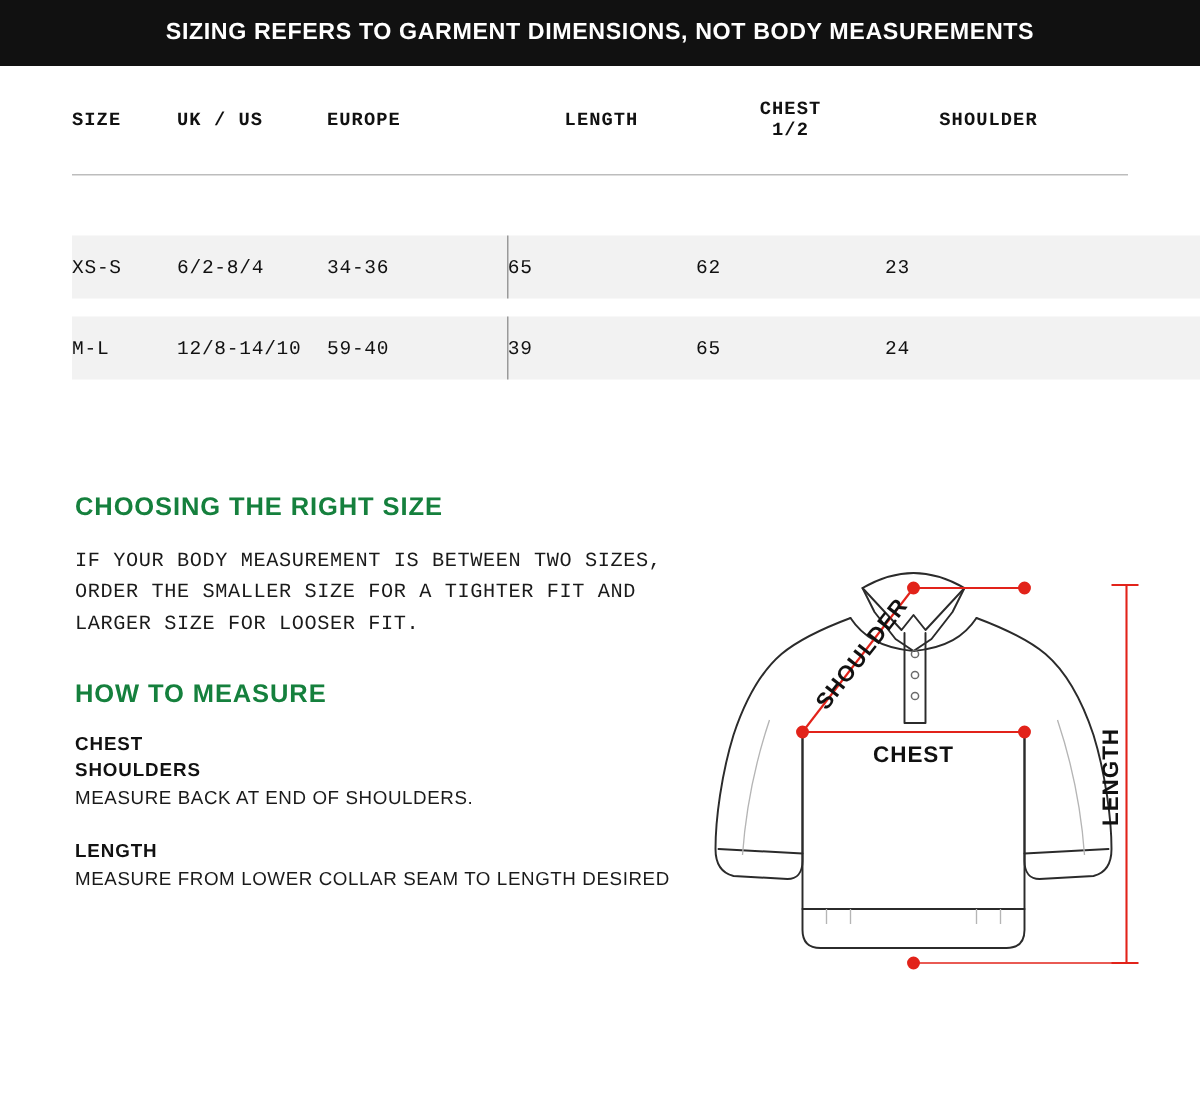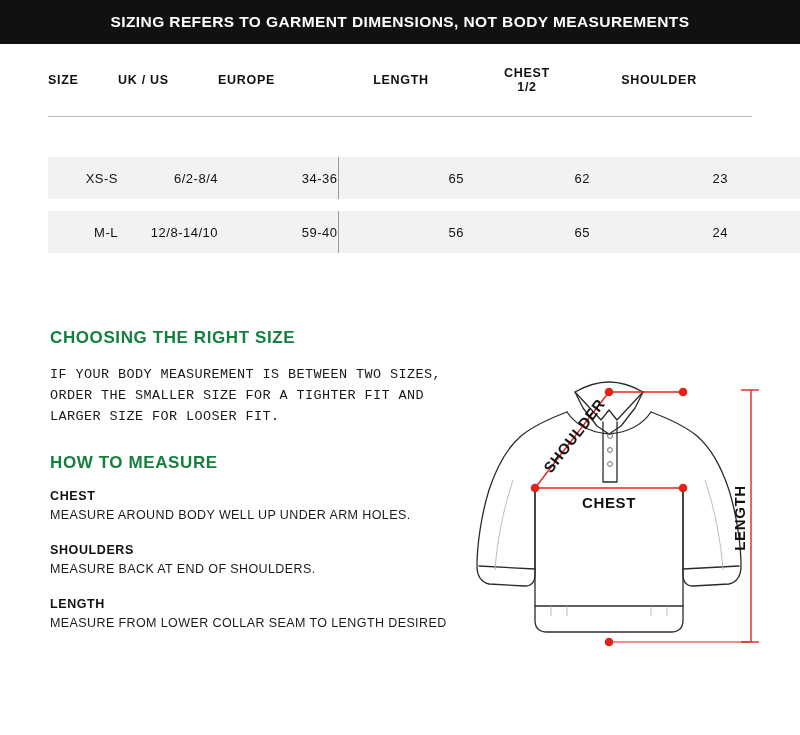--- a/index.html
+++ b/index.html
@@ -20,21 +20,21 @@
     display:flex; align-items:center; justify-content:center;
   }
   .banner-text {
     font-size:15.5px; font-weight:bold; letter-spacing:0.4px; text-transform:uppercase;
   }
 
   
   .table-wrap { position:absolute; left:0; top:44px; width:800px; height:250px; }
 
   .size-table { width:800px; border-collapse:collapse; table-layout:fixed; }
-  .size-table th, .size-table td { padding:0; }
+  .size-table th, .size-table td { padding:0;font-family:Liberation Mono, monospace; }
 
   .size-table col.c-pad  { width:48px; }
   .size-table col.c-size { width:70px; }
   .size-table col.c-ukus { width:100px; }
   .size-table col.c-eur  { width:120px; }
   .size-table col.c-len  { width:126px; }
   .size-table col.c-chest{ width:126px; }
   .size-table col.c-sho  { width:138px; }
   .size-table col.c-pad2 { width:72px; }
 
@@ -50,21 +50,21 @@
   .rule-row td { height:1px; padding:0; }
   .rule-inner { height:1px; background:#bdbdbd; margin:0 48px; }
 
   .spacer-row td { height:40px; }
 
   .data-row td {
     height:42px; font-size:13px; letter-spacing:0.5px; color:#111;
     vertical-align:middle;
   }
   .data-row.shaded td { background:#f2f2f2; }
-  .data-row td.ctr  { text-align:right; }
+  .data-row td.ctr  { text-align:left; }
   .data-row td.pad  { background:transparent !important; }
   .data-row td.sep { border-left:1px solid #9a9a9a; }
 
   .gap-row td { height:12px; }
 
   
   .content { position:absolute; left:0; top:300px; width:800px; }
 
   .left-col { position:absolute; left:50px; top:28px; width:420px; }
 
@@ -149,39 +149,38 @@
 
         <tr class="gap-row">
             <td colspan="8"></td>
           </tr>
 
         <tr class="data-row shaded">
           <td class="pad"></td>
           <td class="ctr">M-L</td>
           <td class="ctr">12/8-14/10</td>
           <td class="ctr">59-40</td>
-          <td class="ctr sep">56</td>
+          <td class="ctr sep">39</td>
           <td class="ctr">65</td>
           <td class="ctr">24</td>
           <td></td>
         </tr>
       </tbody>
     </table>
   </div>
 
   <div class="content">
 
     <div class="left-col">
       <h2 class="sect">CHOOSING THE RIGHT SIZE</h2>
       <p class="para">IF YOUR BODY MEASUREMENT IS BETWEEN TWO SIZES, ORDER THE SMALLER SIZE FOR A TIGHTER FIT AND LARGER SIZE FOR LOOSER FIT.</p>
 
       <h2 class="sect howto">HOW TO MEASURE</h2>
 
       <h3 class="sub">CHEST</h3>
-      <p class="desc">MEASURE AROUND BODY WELL UP UNDER ARM HOLES.</p>
 
       <h3 class="sub">SHOULDERS</h3>
       <p class="desc">MEASURE BACK AT END OF SHOULDERS.</p>
 
       <h3 class="sub">LENGTH</h3>
       <p class="desc">MEASURE FROM LOWER COLLAR SEAM TO LENGTH DESIRED</p>
     </div>
 
     <div class="diagram">
       <svg width="320" height="330" viewBox="0 0 320 330" xmlns="http://www.w3.org/2000/svg">

